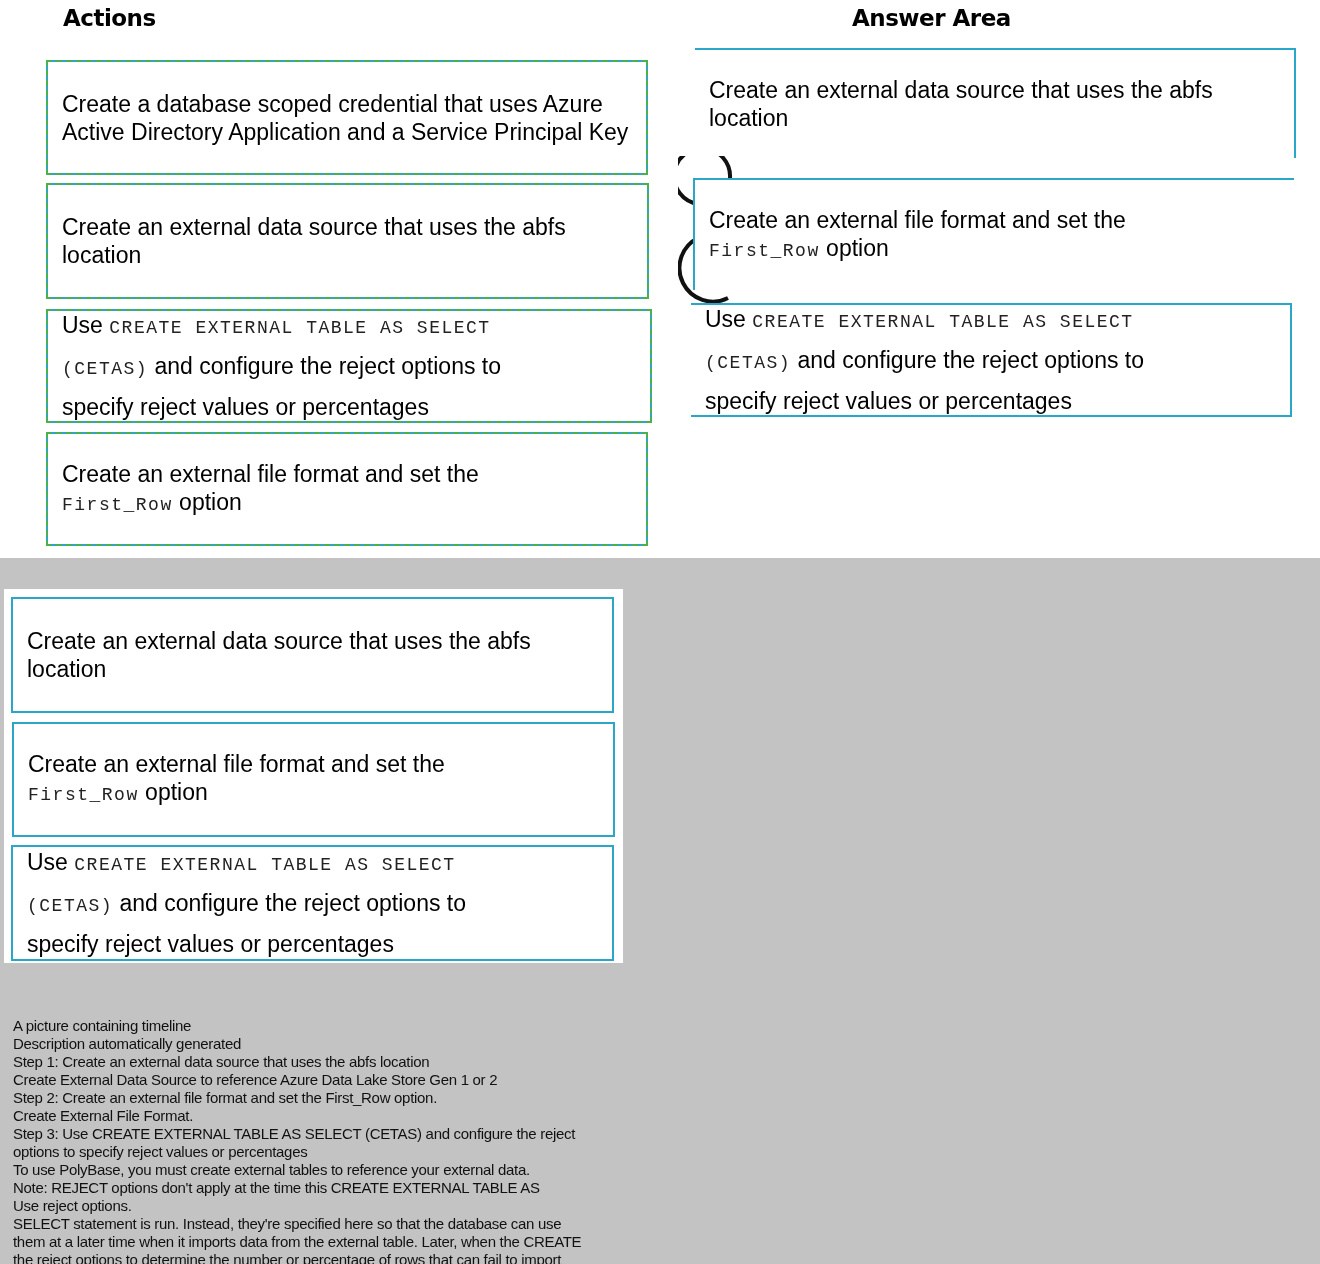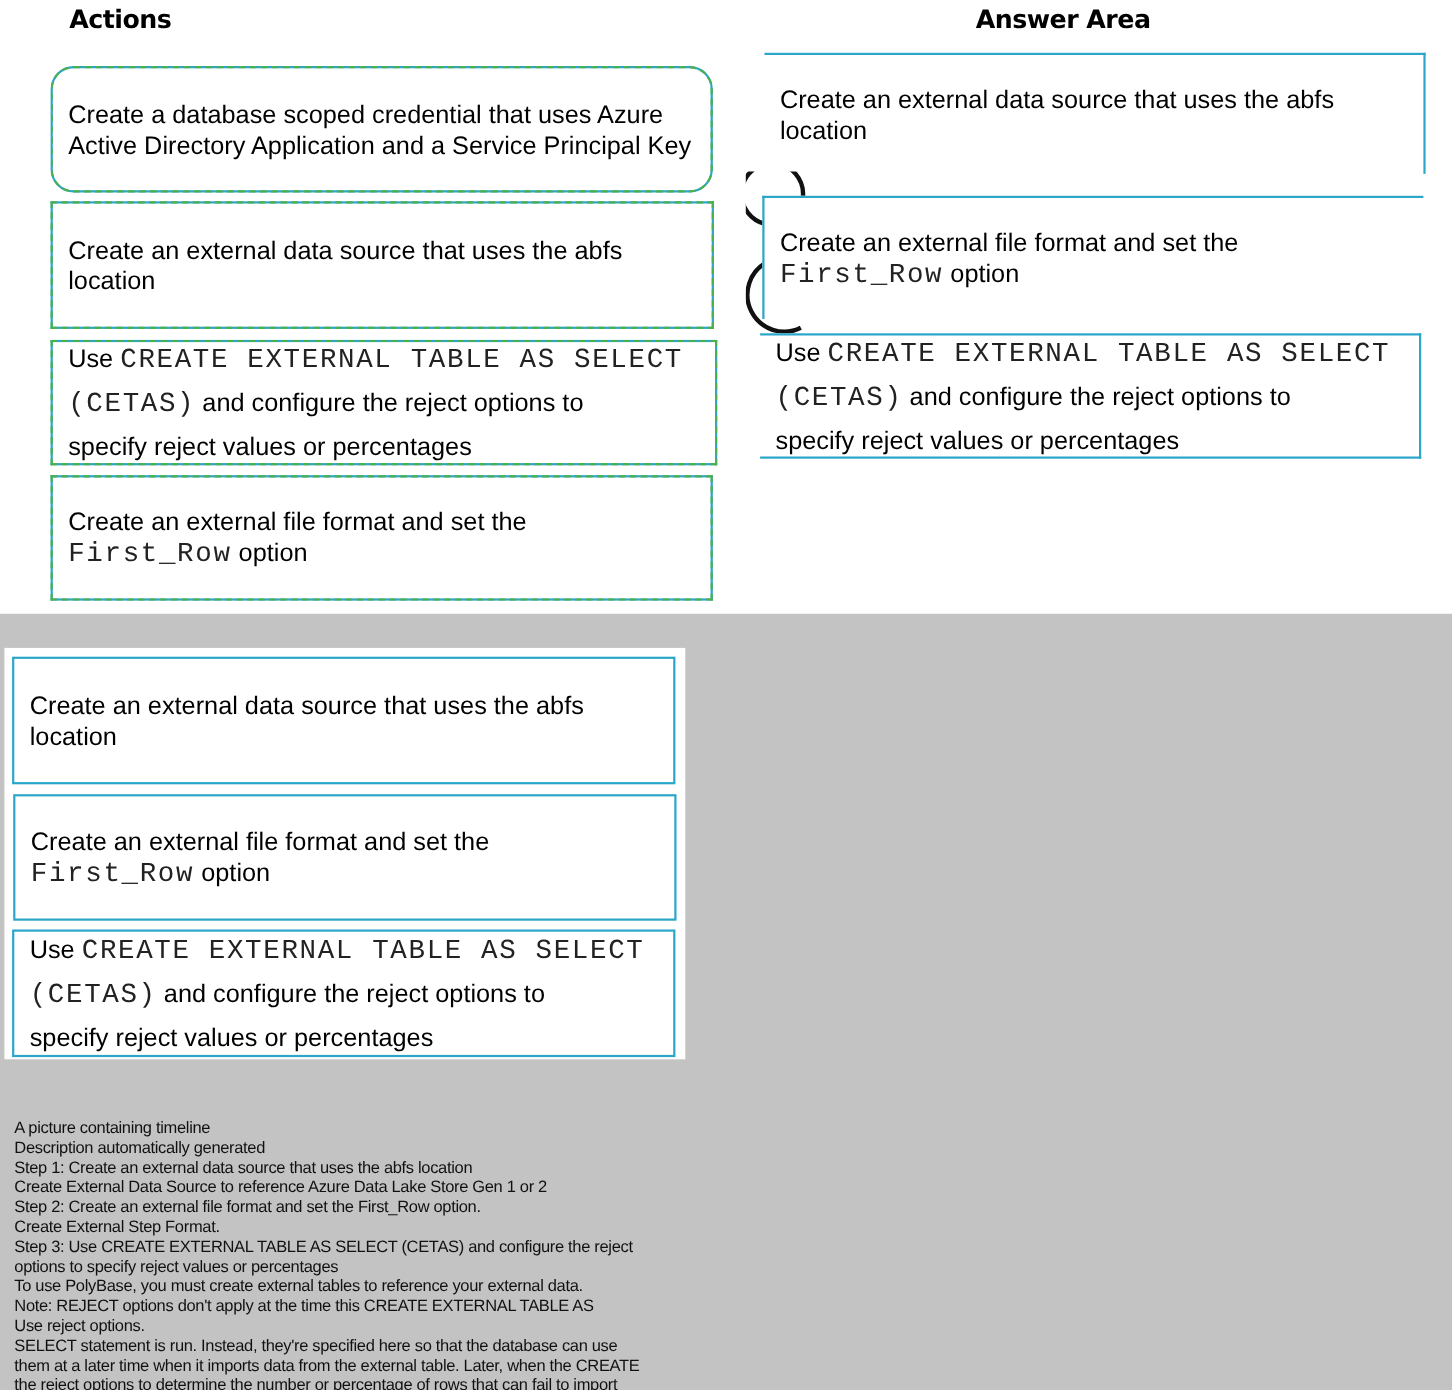--- a/index.html
+++ b/index.html
@@ -3,39 +3,39 @@
 <meta charset="utf-8">
 <style>
   html, body { margin:0; padding:0; }
   body { width:1320px; height:1264px; position:relative; background:#ffffff; overflow:hidden;
          font-family:"Liberation Sans", sans-serif; color:#000; }
   .top { position:absolute; left:0; top:0; width:1320px; height:480px; background:#ffffff;margin-left:32px; }
   .heading { position:absolute; font-family:"DejaVu Sans", sans-serif; font-weight:bold; font-size:23px; letter-spacing:-0.5px; }
   .card { position:absolute; box-sizing:border-box; border:2px solid #2aa6c8; background:#fff;
           font-size:23px; line-height:28px; padding:0 14px; display:flex; flex-direction:column; justify-content:center; }
   .card.dashed { border:2px solid #2aa6c8; outline:2px dashed #4caf50; outline-offset:-2px; }
-  .mono { font-family:"Liberation Mono", monospace; font-size:25px; letter-spacing:1.5px; color:#222; }
+  .mono { font-family:"Liberation Mono", monospace; font-size:18px; letter-spacing:1.5px; color:#222; }
   .card .ln { white-space:nowrap; }
   .card.tall .ln { line-height:38px; }
   .answer-open-bottom { border-bottom:none; }
   .answer-open-left { border-left:none; }
   .gray { position:absolute; left:0; top:558px; width:1320px; height:706px; background:#c3c3c3; }
   .solution { position:absolute; left:4px; top:589px; width:619px; height:374px; background:#ffffff; }
   .explain { position:absolute; left:13px; top:977px; width:640px; font-size:15px; line-height:18px; color:#111; letter-spacing:-0.3px;margin-top:40px; }
   .explain div { white-space:nowrap; }
   .connector { position:absolute; }
 </style>
 </head>
 <body>
 
 <div class="top">
   <div class="heading" style="left:31px; top:5px;">Actions</div>
-  <div class="heading" style="left:855px; top:5px;">Answer Area</div>
+  <div class="heading" style="left:820px; top:5px;">Answer Area</div>
 
-  <div class="card dashed" style="left:14px; top:60px; width:602px; height:115px;border-radius:21px;">
+  <div class="card dashed" style="left:14px; top:60px; width:602px; height:115px;">
     <div class="ln">Create a database scoped credential that uses Azure</div>
     <div class="ln">Active Directory Application and a Service Principal Key</div>
   </div>
   <div class="card dashed" style="left:14px; top:183px; width:603px; height:116px;">
     <div class="ln">Create an external data source that uses the abfs</div>
     <div class="ln">location</div>
   </div>
   <div class="card dashed tall" style="left:14px; top:309px; width:606px; height:114px;">
     <div class="ln"><span>Use </span><span class="mono">CREATE EXTERNAL TABLE AS SELECT</span></div>
     <div class="ln"><span class="mono">(CETAS)</span><span> and configure the reject options to</span></div>
@@ -84,21 +84,21 @@
     <div class="ln">specify reject values or percentages</div>
   </div>
 </div>
 
 <div class="explain">
   <div>A picture containing timeline</div>
   <div>Description automatically generated</div>
   <div>Step 1: Create an external data source that uses the abfs location</div>
   <div>Create External Data Source to reference Azure Data Lake Store Gen 1 or 2</div>
   <div>Step 2: Create an external file format and set the First_Row option.</div>
-  <div>Create External Step Format.</div>
+  <div>Create External File Format.</div>
   <div>Step 3: Use CREATE EXTERNAL TABLE AS SELECT (CETAS) and configure the reject</div>
   <div>options to specify reject values or percentages</div>
   <div>To use PolyBase, you must create external tables to reference your external data.</div>
   <div>Note: REJECT options don't apply at the time this CREATE EXTERNAL TABLE AS</div>
   <div>Use reject options.</div>
   <div>SELECT statement is run. Instead, they're specified here so that the database can use</div>
   <div>them at a later time when it imports data from the external table. Later, when the CREATE</div>
   <div>the reject options to determine the number or percentage of rows that can fail to import</div>
   <div>before it stops the import.</div>
 </div>

